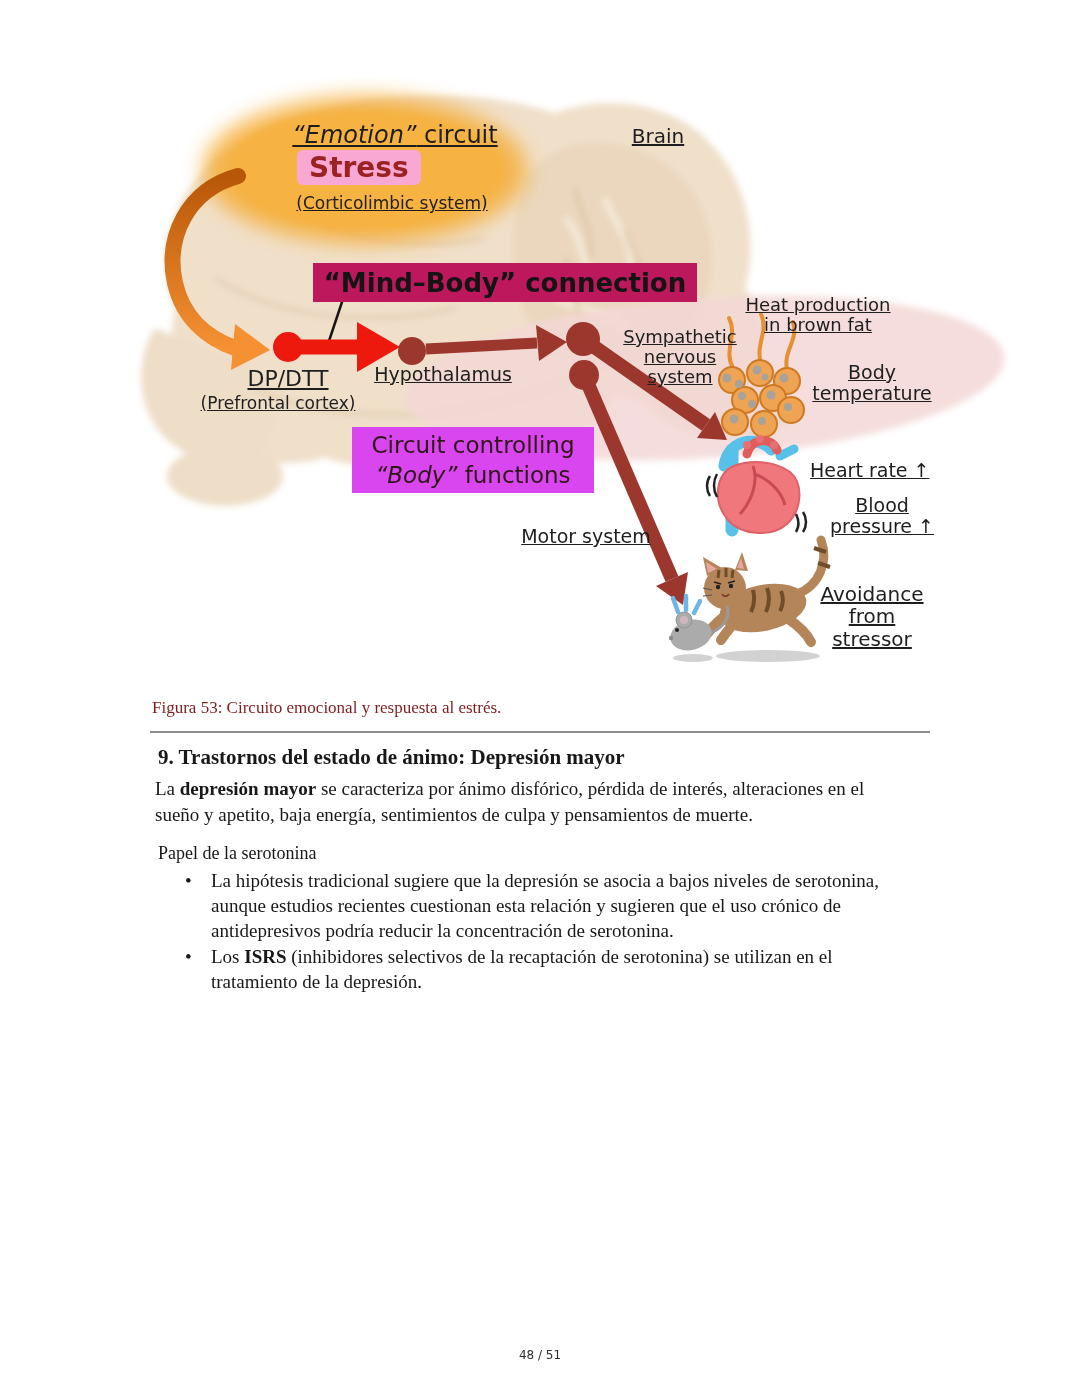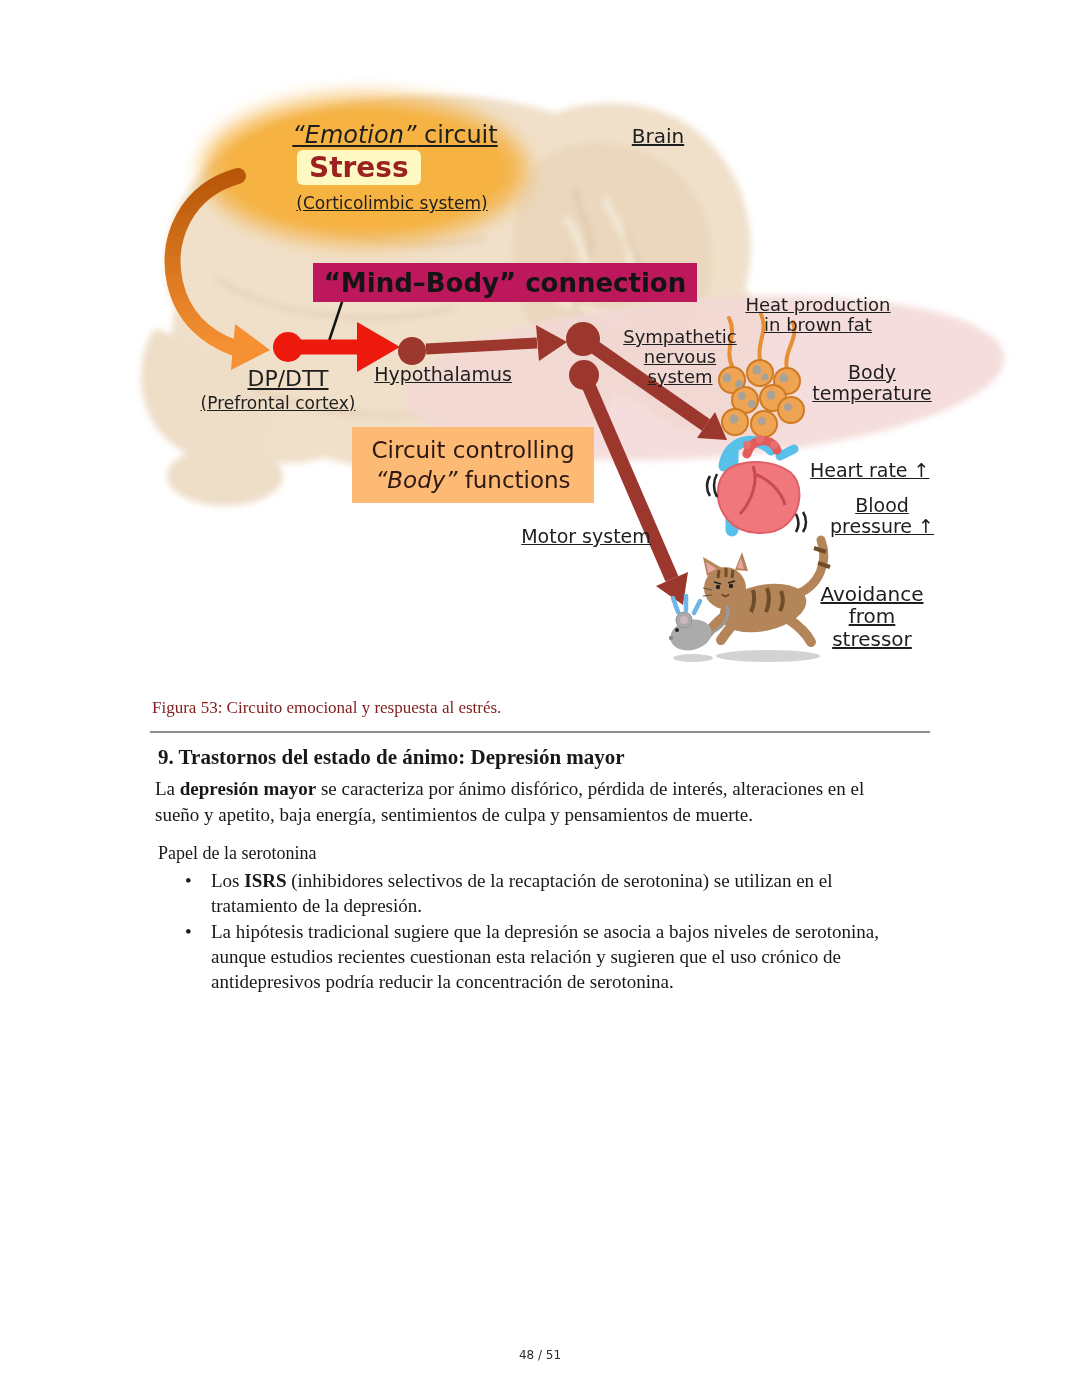--- a/index.html
+++ b/index.html
@@ -6,24 +6,24 @@
   body{width:1080px;height:1397px;background:#ffffff;position:relative;overflow:hidden;
        font-family:"Liberation Serif",serif;color:#1c1c1c;}
   
   .fig{position:absolute;left:135px;top:78px;width:880px;height:612px;}
   .fig svg{position:absolute;left:0;top:0;}
   .flabel{position:absolute;font-family:"DejaVu Sans",sans-serif;color:#1e1e1e;
           text-align:center;white-space:pre-line;line-height:1.12;text-decoration:underline;}
   .banner-mind{position:absolute;left:178px;top:185px;width:384px;height:39px;
                background:#be185d;display:flex;align-items:center;justify-content:center;
                font-family:"DejaVu Sans",sans-serif;font-weight:bold;font-size:26px;color:#141414;}
-  .banner-body{position:absolute;left:217px;top:349px;width:242px;height:76px;
-               background:#fdba74;display:flex;flex-direction:column;align-items:center;justify-content:center;
+  .banner-body{position:absolute;left:217px;top:349px;width:242px;height:66px;
+               background:#d946ef;display:flex;flex-direction:column;align-items:center;justify-content:center;
                font-family:"DejaVu Sans",sans-serif;font-size:23px;color:#2d1815;line-height:30px;}
-  .stress-box{position:absolute;left:162px;top:72px;background:#fef9c3;border-radius:6px;
+  .stress-box{position:absolute;left:162px;top:72px;background:#f9a8d4;border-radius:6px;
               padding:1px 12px;font-family:"DejaVu Sans",sans-serif;font-weight:bold;
               font-size:28px;color:#9c2222;}
   .it{font-style:italic;}
   
   .caption{position:absolute;left:152px;top:698px;font-size:17px;color:#7f1d1d;}
   .rule{position:absolute;left:150px;top:731px;width:780px;height:2px;background:#8d8d8d;}
   .h2{position:absolute;left:158px;top:745px;font-size:21px;font-weight:bold;color:#181818;}
   .para{position:absolute;left:155px;top:776px;width:755px;font-size:19px;line-height:26px;color:#181818;}
   .h3{position:absolute;left:158px;top:843px;font-size:18px;font-weight:normal;color:#181818;}
   .bullets{position:absolute;left:183px;top:868px;width:730px;margin:0;padding:0;list-style:none;}
@@ -208,16 +208,16 @@
 from
 stressor</div>
 </div>
 
 <div class="caption">Figura 53: Circuito emocional y respuesta al estrés.</div>
 <div class="rule"></div>
 <div class="h2">9. Trastornos del estado de ánimo: Depresión mayor</div>
 <div class="para"><span>La </span><b>depresión mayor</b><span> se caracteriza por ánimo disfórico, pérdida de interés, alteraciones en el sueño y apetito, baja energía, sentimientos de culpa y pensamientos de muerte.</span></div>
 <div class="h3">Papel de la serotonina</div>
 <ul class="bullets">
+  <li>La hipótesis tradicional sugiere que la depresión se asocia a bajos niveles de serotonina, aunque estudios recientes cuestionan esta relación y sugieren que el uso crónico de antidepresivos podría reducir la concentración de serotonina.</li>
   <li><span>Los </span><b>ISRS</b><span> (inhibidores selectivos de la recaptación de serotonina) se utilizan en el tratamiento de la depresión.</span></li>
-  <li>La hipótesis tradicional sugiere que la depresión se asocia a bajos niveles de serotonina, aunque estudios recientes cuestionan esta relación y sugieren que el uso crónico de antidepresivos podría reducir la concentración de serotonina.</li>
 </ul>
 <div class="pagenum">48 / 51</div>
 
 </body></html>

